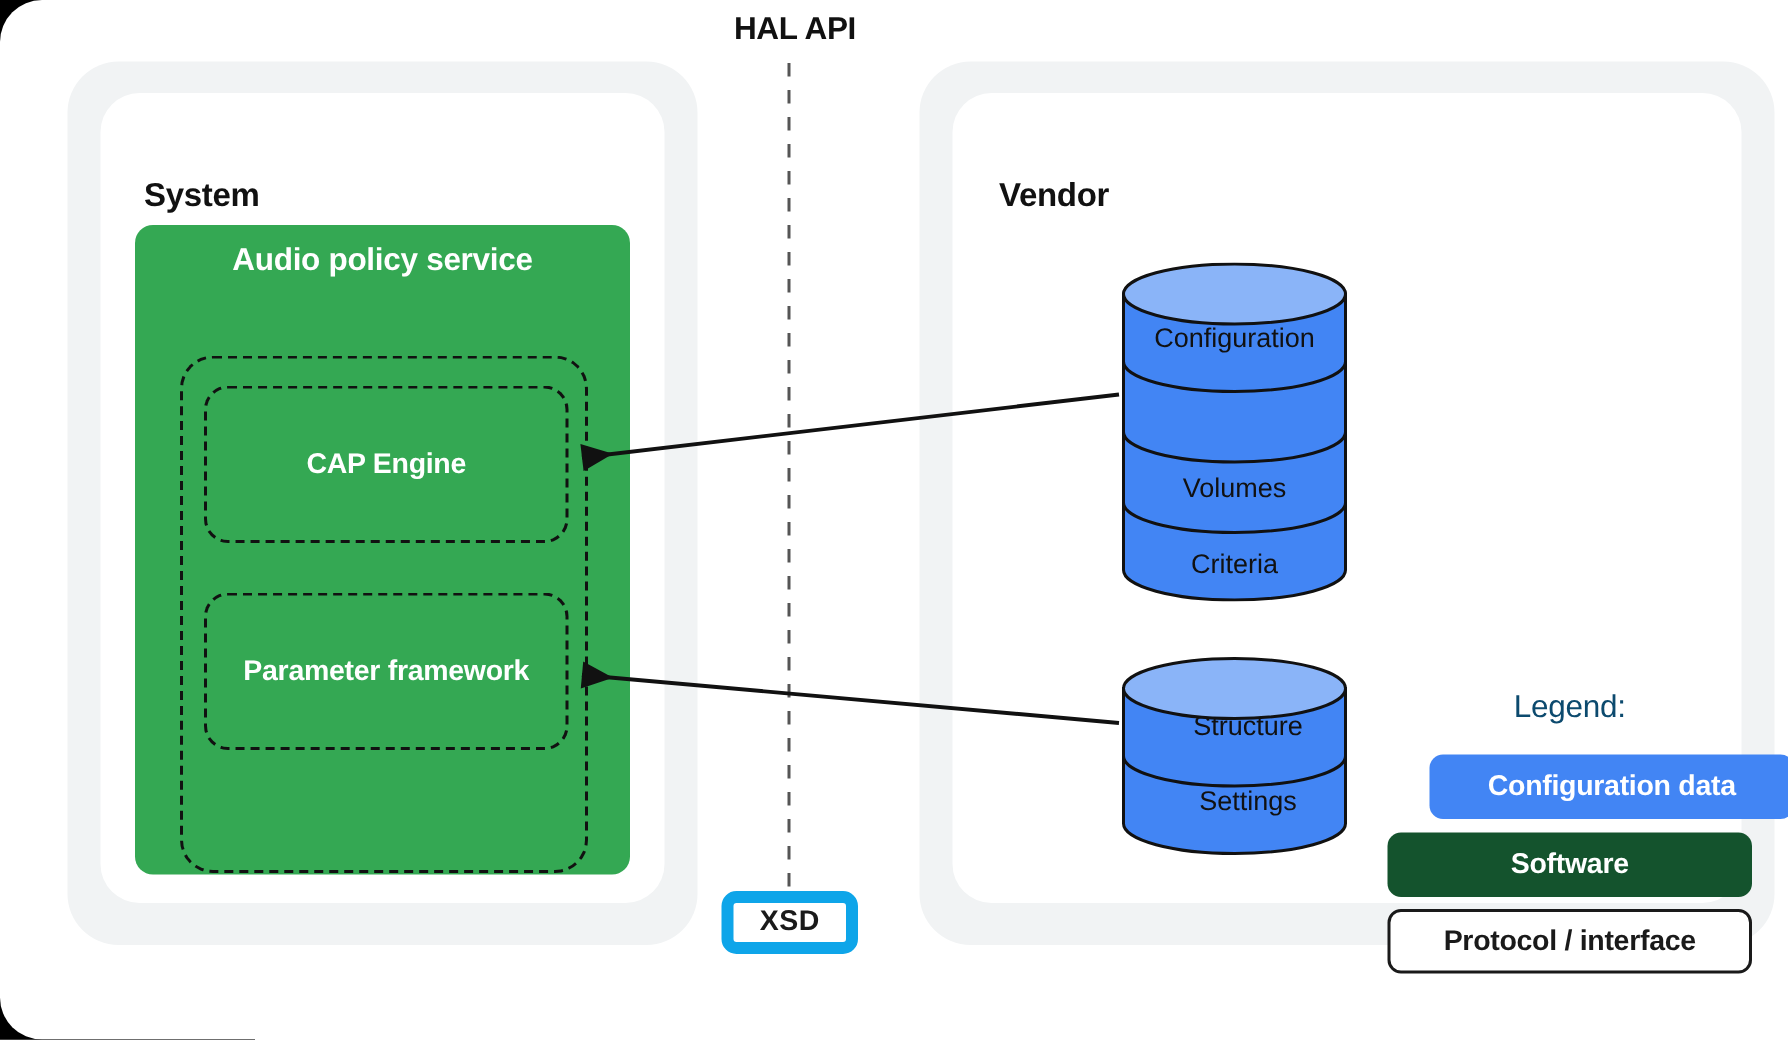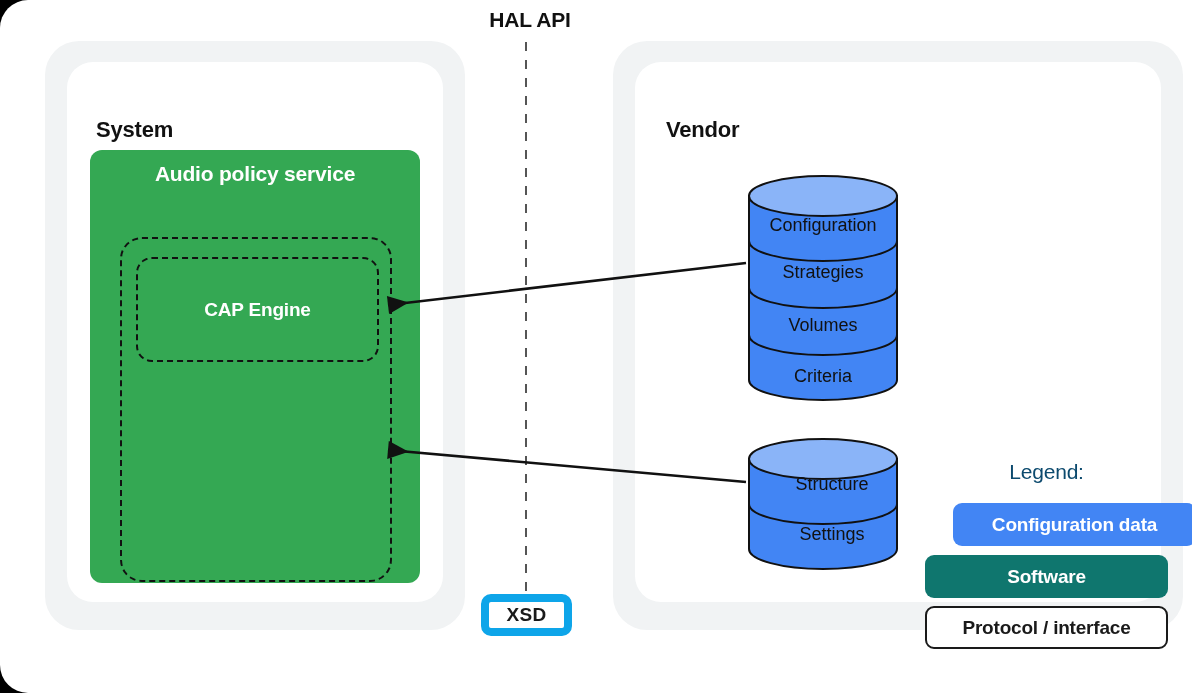--- a/index.html
+++ b/index.html
@@ -153,21 +153,21 @@
     justify-content: center;
   }
   .legend-item span {
     font-size: 19px;
     font-weight: bold;
     letter-spacing: -0.2px;
     white-space: nowrap;
   }
   .legend-blue { background: #4285F4; }
   .legend-blue span { color: #ffffff; }
-  .legend-green { background: #0f766e; }
+  .legend-green { background: #14532d; }
   .legend-green span { color: #ffffff; }
   .legend-white { background: #ffffff; border: 2px solid #1A1A1A; }
   .legend-white span { color: #1A1A1A; }
 
   svg.overlay {
     position: absolute;
     left: 0;
     top: 0;
     width: 1192px;
     height: 693px;
@@ -188,20 +188,23 @@
 
   <div id="audio-policy-service" style="left:90px; top:150px; width:330px; height:433px;">
     <div id="audio-policy-title">Audio policy service</div>
 
     <div class="dashed-box" style="left:30px; top:87px; width:272px; height:345px;"></div>
 
     <div class="dashed-inner" style="left:46px; top:107px; width:243px; height:105px;">
       <span>CAP Engine</span>
     </div>
 
+    <div class="dashed-inner" style="left:46px; top:245px; width:243px; height:105px;">
+      <span>Parameter framework</span>
+    </div>
   </div>
 
   <div id="xsd-box" style="left:481px; top:594px; width:91px; height:42px;">
     <span>XSD</span>
   </div>
 
   <div class="grey-panel" style="left:613px; top:41px; width:570px; height:589px;"></div>
   <div class="white-panel" style="left:635px; top:62px; width:526px; height:540px;"></div>
 
   <div class="zone-title" style="left:666px; top:117px;">Vendor</div>
@@ -210,23 +213,20 @@
     <svg width="150" height="226" viewBox="0 0 150 226">
       <path d="M1,21 L1,205 A74,20 0 0 0 149,205 L149,21 Z" fill="#4285F4" stroke="#111111" stroke-width="2"></path>
       <path d="M1,66 A74,20 0 0 0 149,66" fill="none" stroke="#111111" stroke-width="2"></path>
       <path d="M1,113 A74,20 0 0 0 149,113" fill="none" stroke="#111111" stroke-width="2"></path>
       <path d="M1,160 A74,20 0 0 0 149,160" fill="none" stroke="#111111" stroke-width="2"></path>
       <ellipse cx="75" cy="21" rx="74" ry="20" fill="#8AB4F8" stroke="#111111" stroke-width="2"></ellipse>
     </svg>
     <div class="cyl-seg" style="top:31px; height:38px;">
       <span>Configuration</span>
     </div>
-    <div class="cyl-seg" style="top:78px; height:38px;">
-      <span>Strategies</span>
-    </div>
     <div class="cyl-seg" style="top:131px; height:38px;">
       <span>Volumes</span>
     </div>
     <div class="cyl-seg" style="top:182px; height:38px;">
       <span>Criteria</span>
     </div>
   </div>
 
   <div class="cylinder" style="left:748px; top:438px; width:168px; height:132px;">
     <svg width="150" height="132" viewBox="0 0 150 132">

